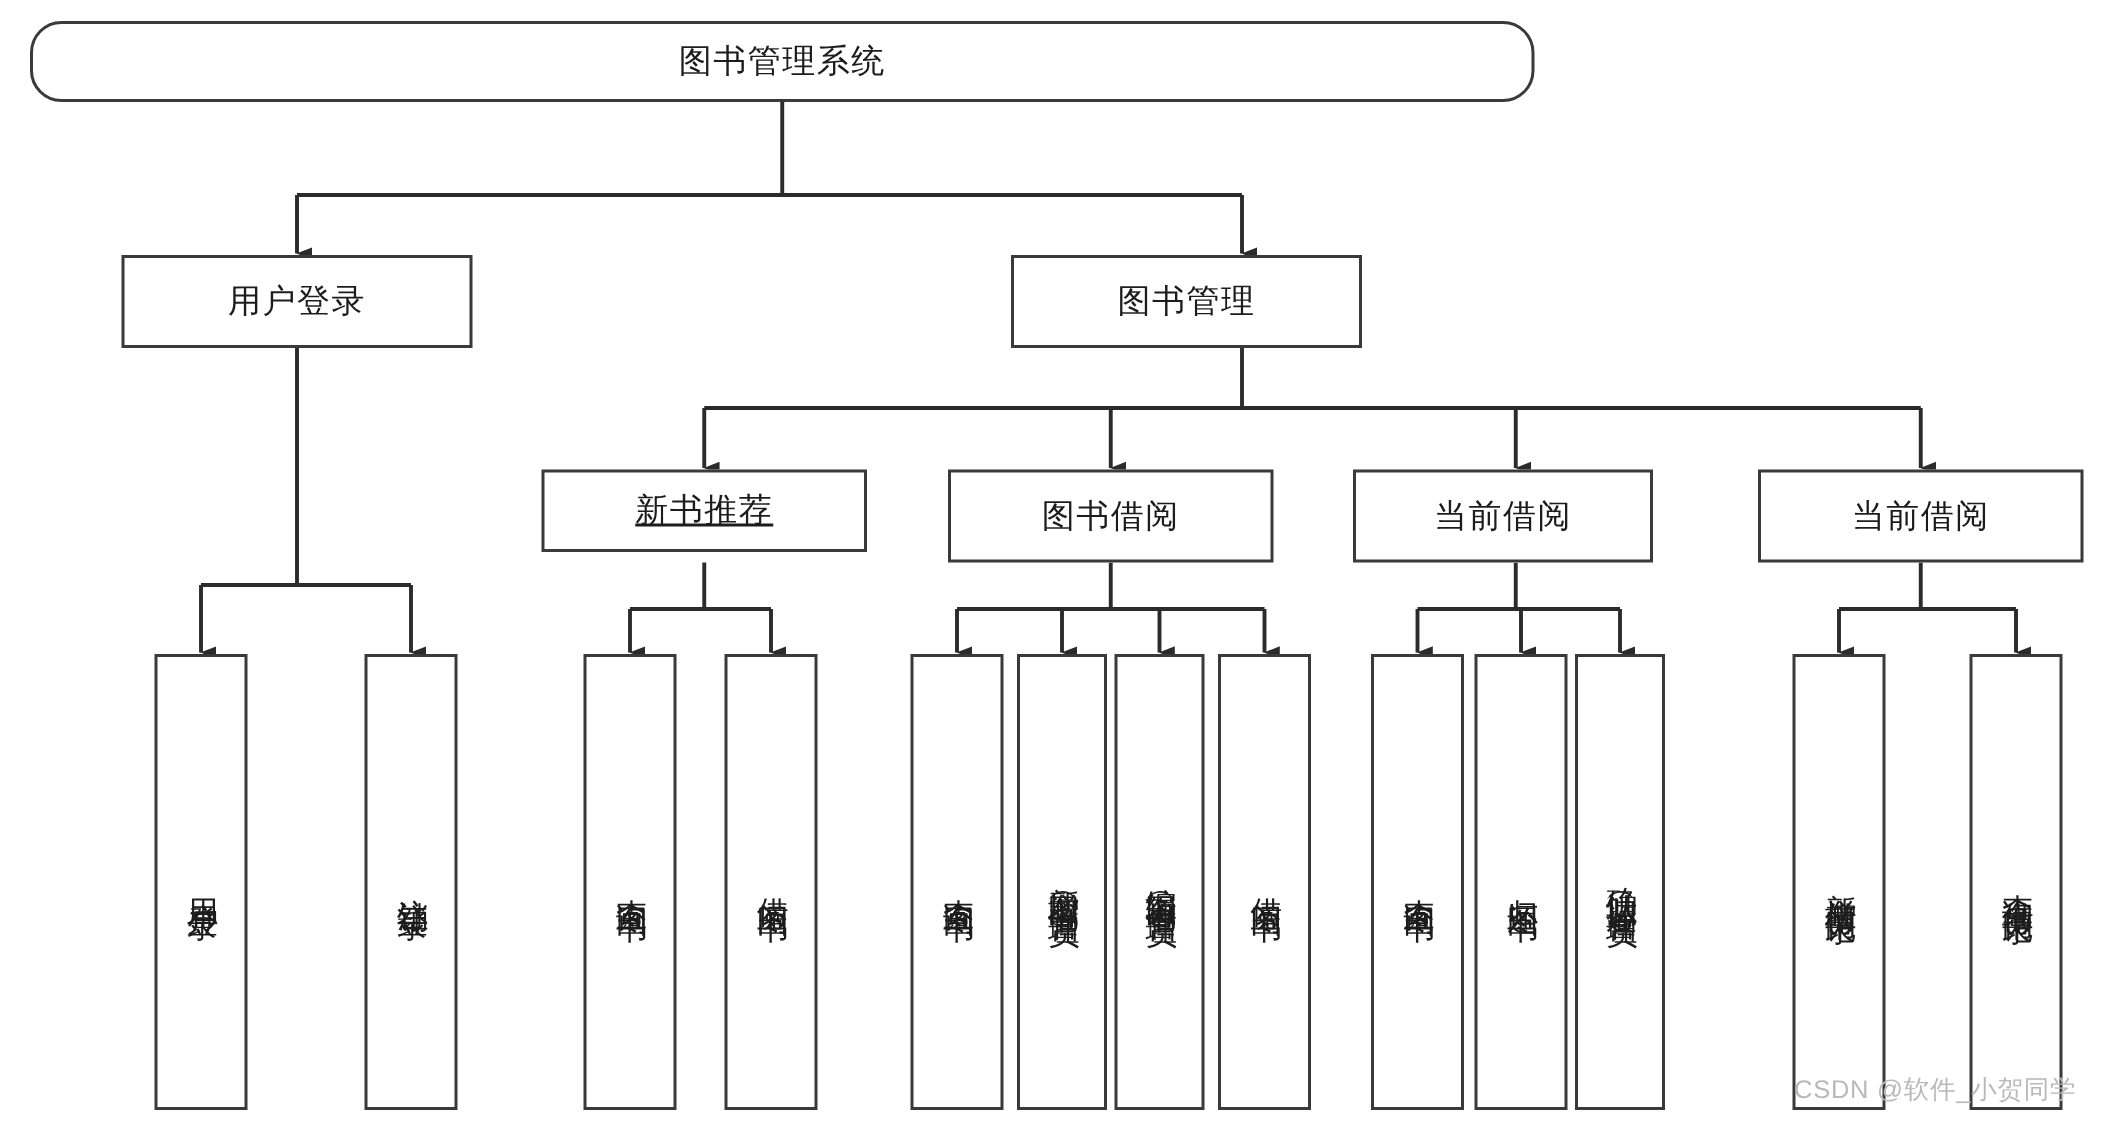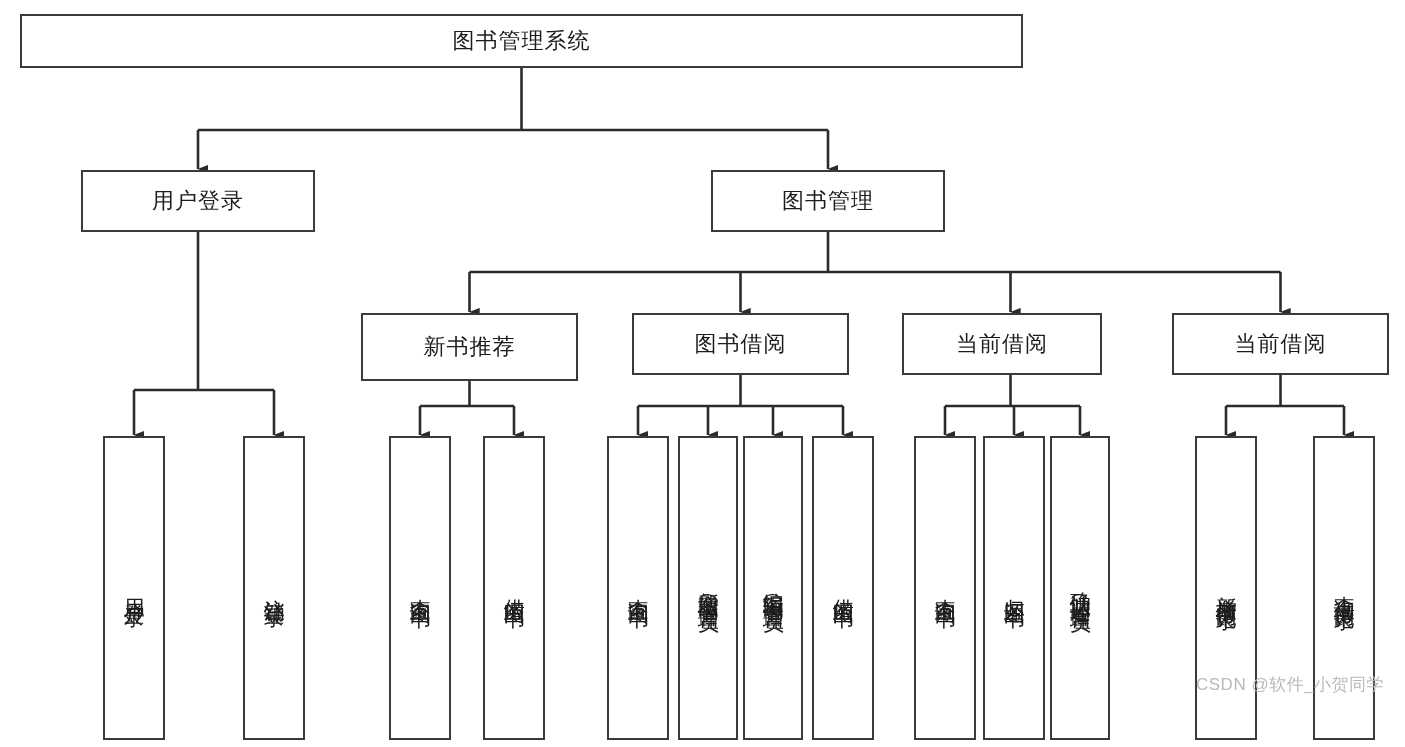--- a/index.html
+++ b/index.html
@@ -55,21 +55,21 @@
     writing-mode: vertical-rl;
     text-orientation: upright;
     display: block;
   }
   .node .lbl {
     display: block;
   }
   .watermark {
     position: absolute;
     left: 1196px;
-    top: 673px;
+    top: 715px;
     font-size: 17px;
     color: #b9b9b9;
     white-space: nowrap;
     z-index: 5;
     letter-spacing: 0.5px;
   }
 </style>
 </head>
 <body>
 
@@ -111,32 +111,32 @@
         <line x1="945" y1="406" x2="945" y2="435" marker-end="url(#arrowhead)"></line>
         <line x1="1014" y1="406" x2="1014" y2="435" marker-end="url(#arrowhead)"></line>
         <line x1="1080" y1="406" x2="1080" y2="435" marker-end="url(#arrowhead)"></line>
         <line x1="1280.5" y1="375" x2="1280.5" y2="406"></line>
         <line x1="1226" y1="406" x2="1344" y2="406"></line>
         <line x1="1226" y1="406" x2="1226" y2="435" marker-end="url(#arrowhead)"></line>
         <line x1="1344" y1="406" x2="1344" y2="435" marker-end="url(#arrowhead)"></line>
       </g>
   </svg>
 
-  <div class="node h" id="n-root" style="left: 20px; top: 14px; width: 1003px; height: 54px;">
+  <div class="node h" id="n-root" style="left: 20px; top: 14px; width: 1003px; height: 54px; border-radius: 21px;">
     <span class="lbl">图书管理系统</span>
   </div>
 
   <div class="node h" id="n-user-login" style="left: 81px; top: 170px; width: 234px; height: 62px;">
     <span class="lbl">用户登录</span>
   </div>
-  <div class="node h" id="n-book-manage" style="left: 711px; top: 170px; width: 234px; height: 62px;">
+  <div class="node h" id="n-book-manage" style="left: 674px; top: 170px; width: 234px; height: 62px;">
     <span class="lbl">图书管理</span>
   </div>
 
-  <div class="node h" id="n-new-book-recommend" style="left: 361px; top: 313px; width: 217px; height: 68px;">
+  <div class="node h" id="n-new-book-recommend" style="left: 361px; top: 313px; width: 217px; height: 55px; text-decoration: underline;">
     <span class="lbl">新书推荐</span>
   </div>
   <div class="node h" id="n-book-borrow" style="left: 632px; top: 313px; width: 217px; height: 62px; justify-content: center;">
     <span class="lbl">图书借阅</span>
   </div>
   <div class="node h" id="n-current-borrow" style="left: 902px; top: 313px; width: 200px; height: 62px;">
     <span class="lbl">当前借阅</span>
   </div>
   <div class="node h" id="n-borrow-record" style="left: 1172px; top: 313px; width: 217px; height: 62px;">
     <span class="lbl">当前借阅</span>

